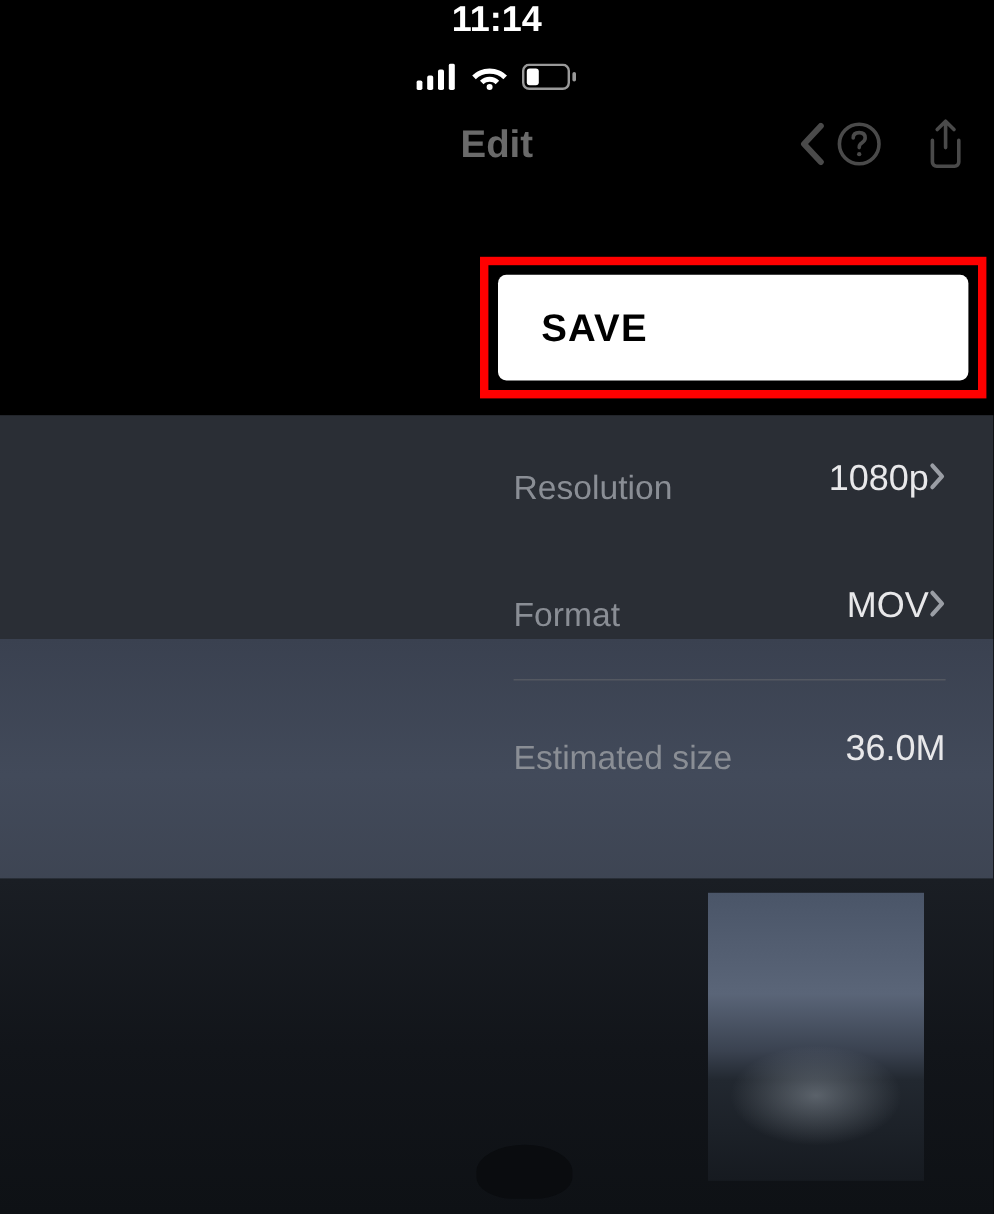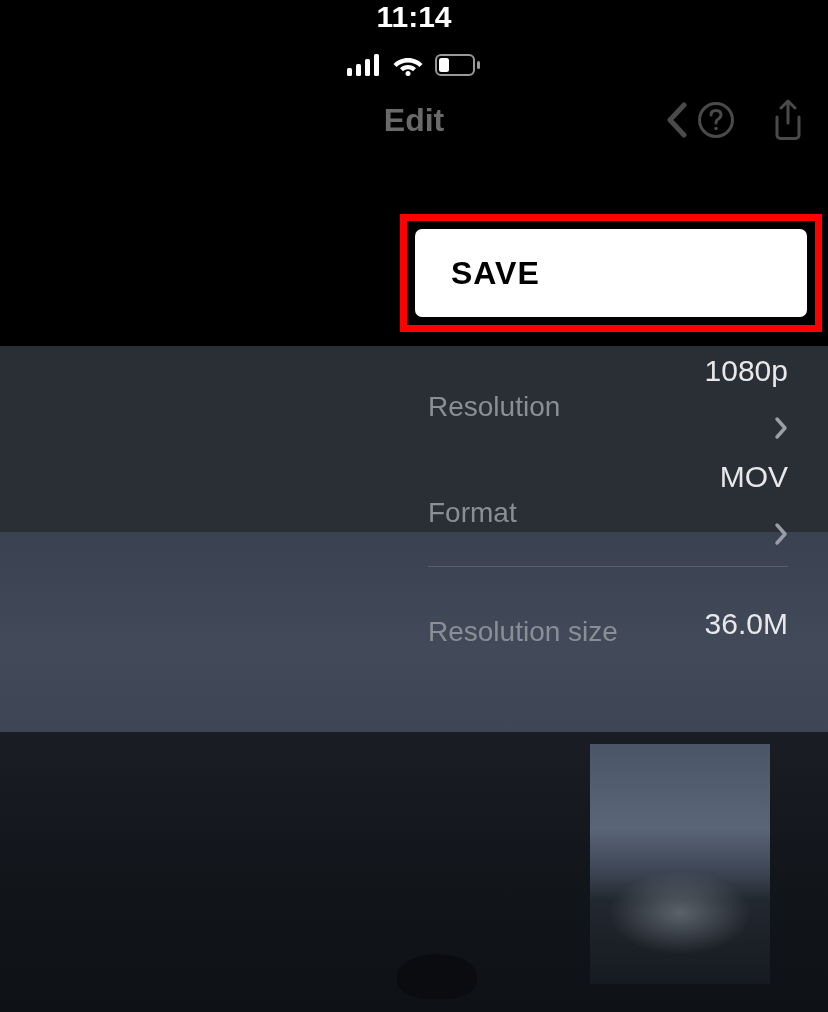--- a/index.html
+++ b/index.html
@@ -166,23 +166,22 @@
     
     .setting-label {
       color: #8a8e95;
       font-size: 28px;
       text-align: right;
       margin-top: 16px;
     }
     
     .setting-value-wrap {
       display: flex;
-      align-items: flex-end;
-      gap: 28px;
-      flex-direction: column;
+      align-items: center;
+      gap: 0;
     }
     
     .setting-value {
       color: #e8e8ea;
       font-size: 30px;
       font-weight: 400;
     }
     
     .chevron-right {
       color: #9a9ea5;
@@ -315,18 +314,18 @@
           <svg width="14" height="24" viewBox="0 0 14 24" fill="none">
             <path d="M3 3 L11 12 L3 21" stroke="currentColor" stroke-width="3.5" stroke-linecap="round" stroke-linejoin="round" fill="none"></path>
           </svg>
         </span>
       </span>
     </div>
 
     <div class="divider"></div>
 
     <div class="estimated-row">
-      <span class="setting-label">Resolution size</span>
+      <span class="setting-label">Estimated size</span>
       <span class="setting-value">36.0M</span>
     </div>
 
   </div>
 </div>
 
 </body></html>

